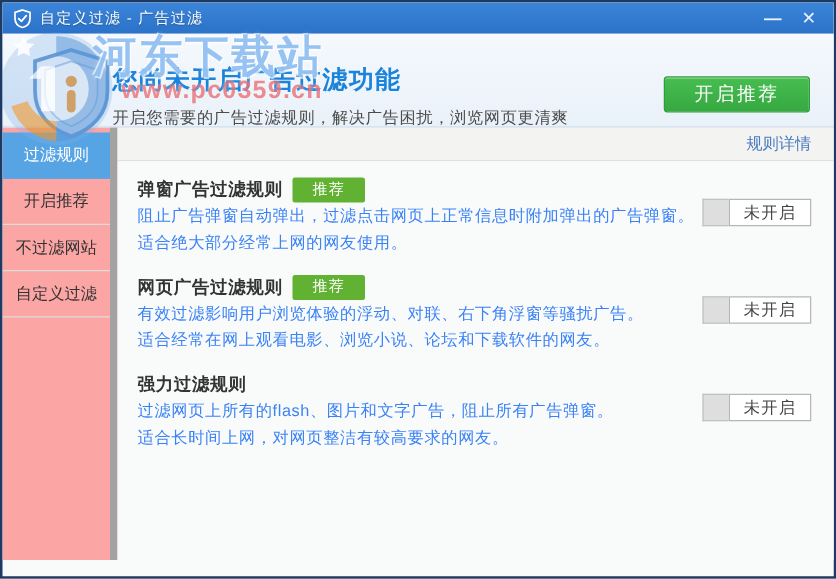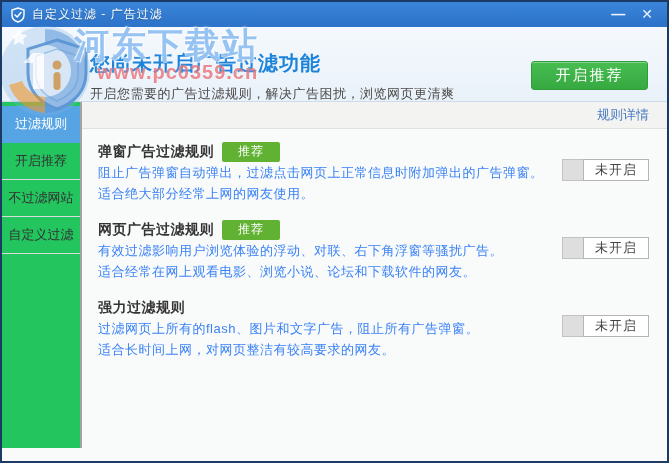--- a/index.html
+++ b/index.html
@@ -42,21 +42,21 @@
     background:linear-gradient(180deg,#47bd51,#36a941);
     color:#fff; font-size:15px; font-weight:normal; letter-spacing:2px;
     display:flex; align-items:center; justify-content:center; cursor:pointer;
     box-shadow:inset 0 1px 0 rgba(255,255,255,.35);
   }
 
   
   .app-body{ display:flex; height:346px; }
 
   .sidebar{
-    width:80px; background:#22c55e; border-right:2px solid #a3a3a3;
+    width:92px; background:#fca5a5; border-right:6px solid #a3a3a3;
     padding-top:4px; flex:0 0 auto;
   }
   .side-item{
     height:37px; line-height:36px; text-align:center;
     font-size:13px; color:#333; border-bottom:1px solid #dcdcdc; cursor:pointer;
   }
   .side-item.selected{
     background:#57a4e4; color:#fff; border-bottom-color:#57a4e4;
   }
 

